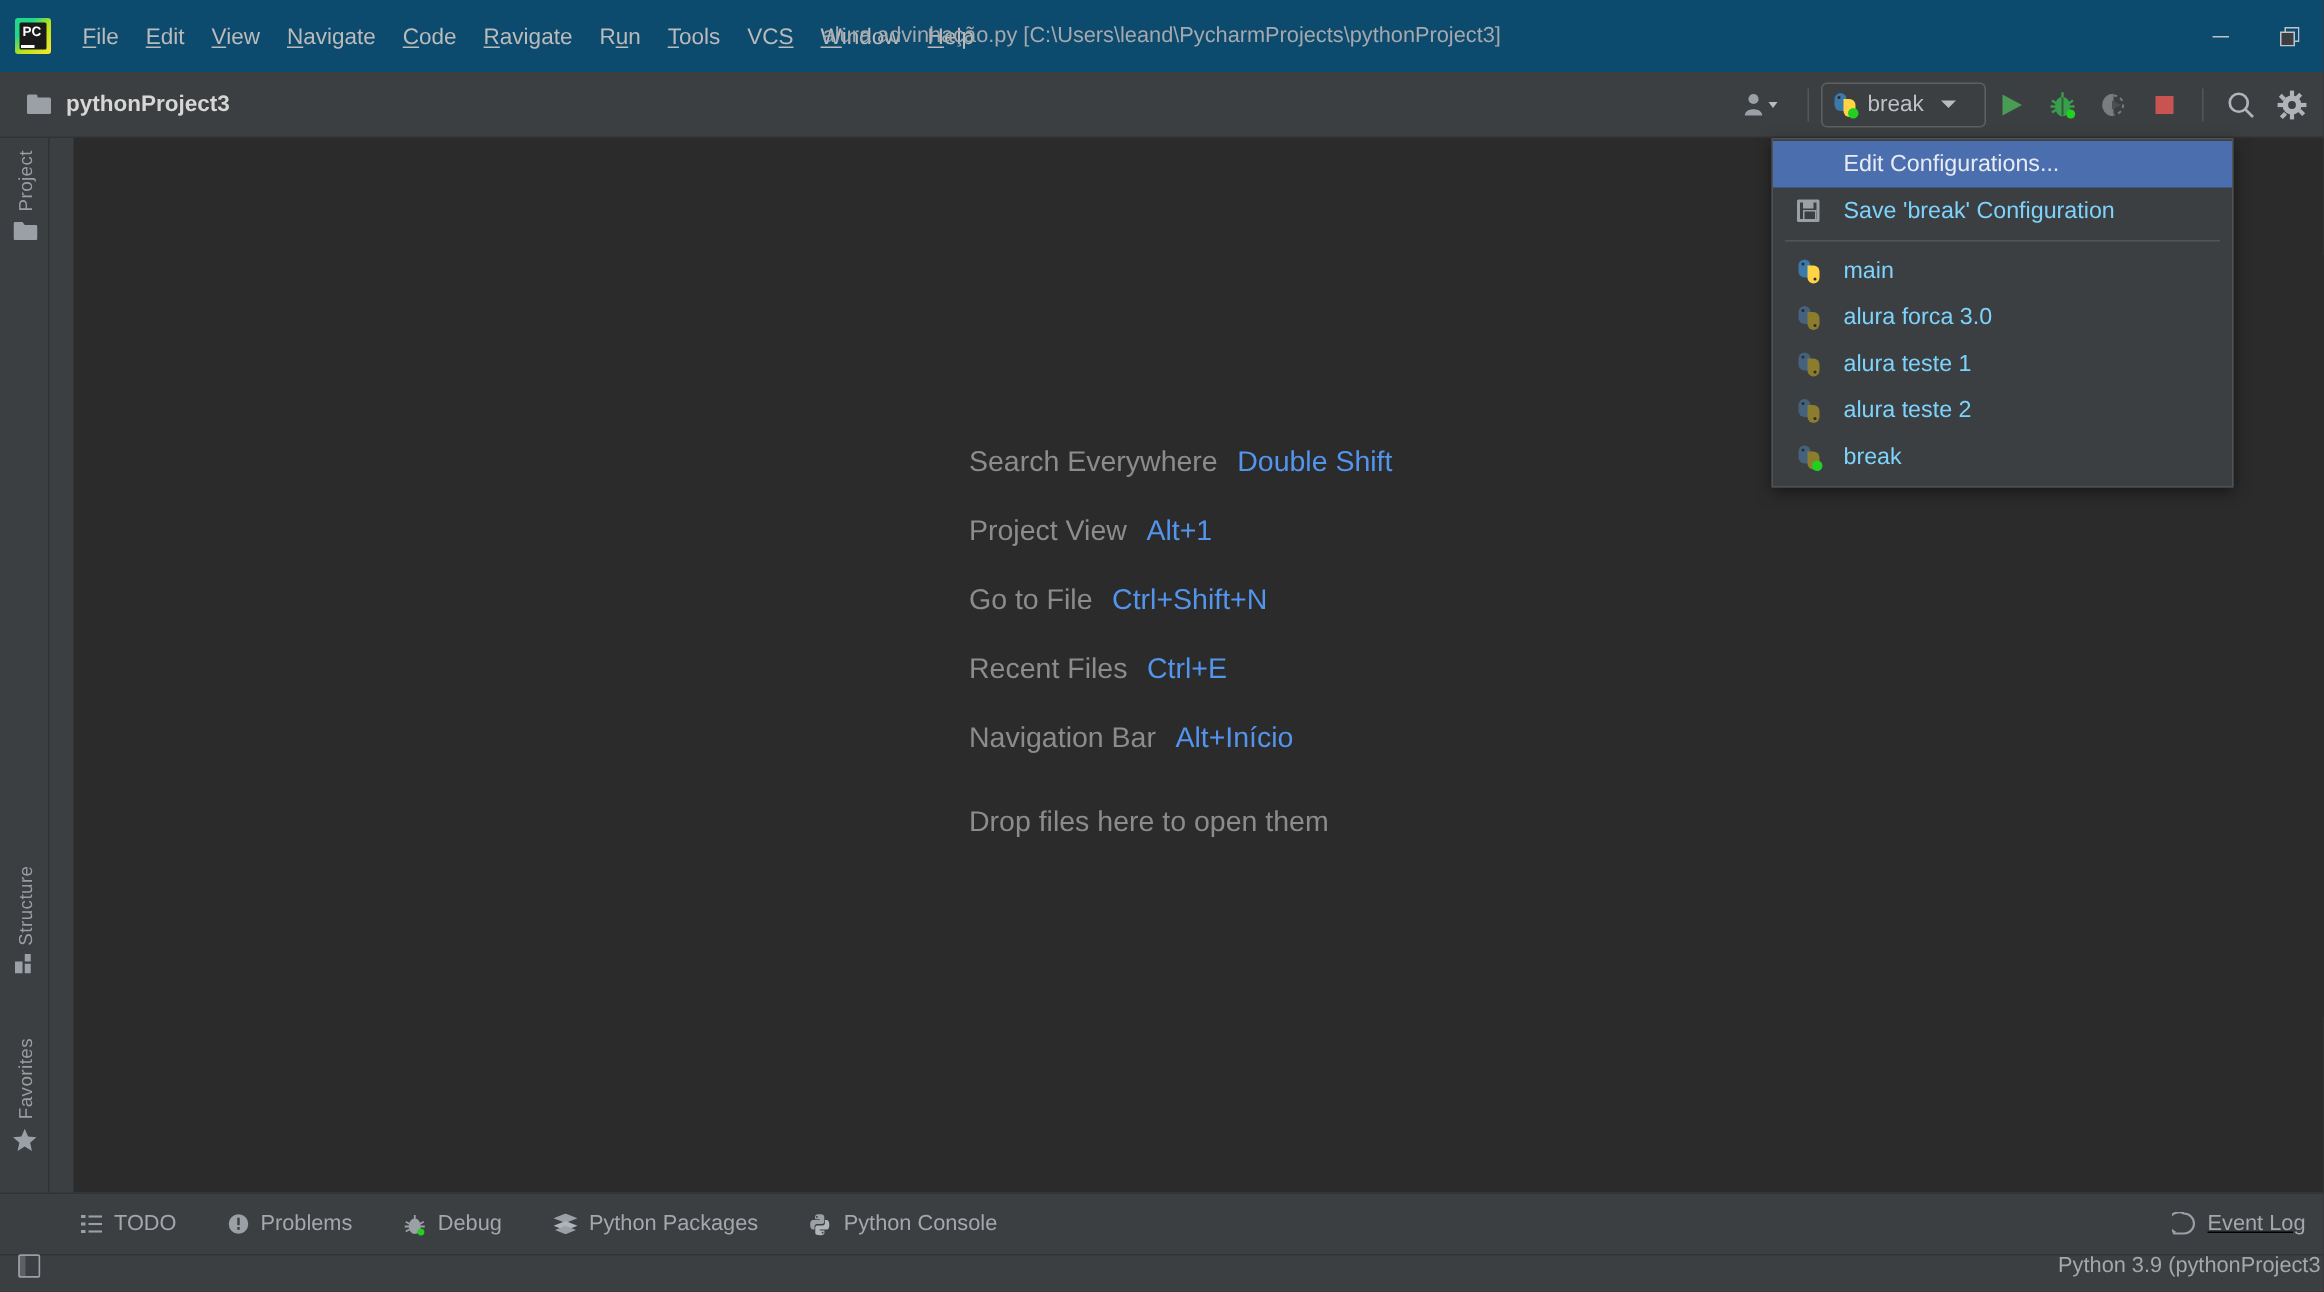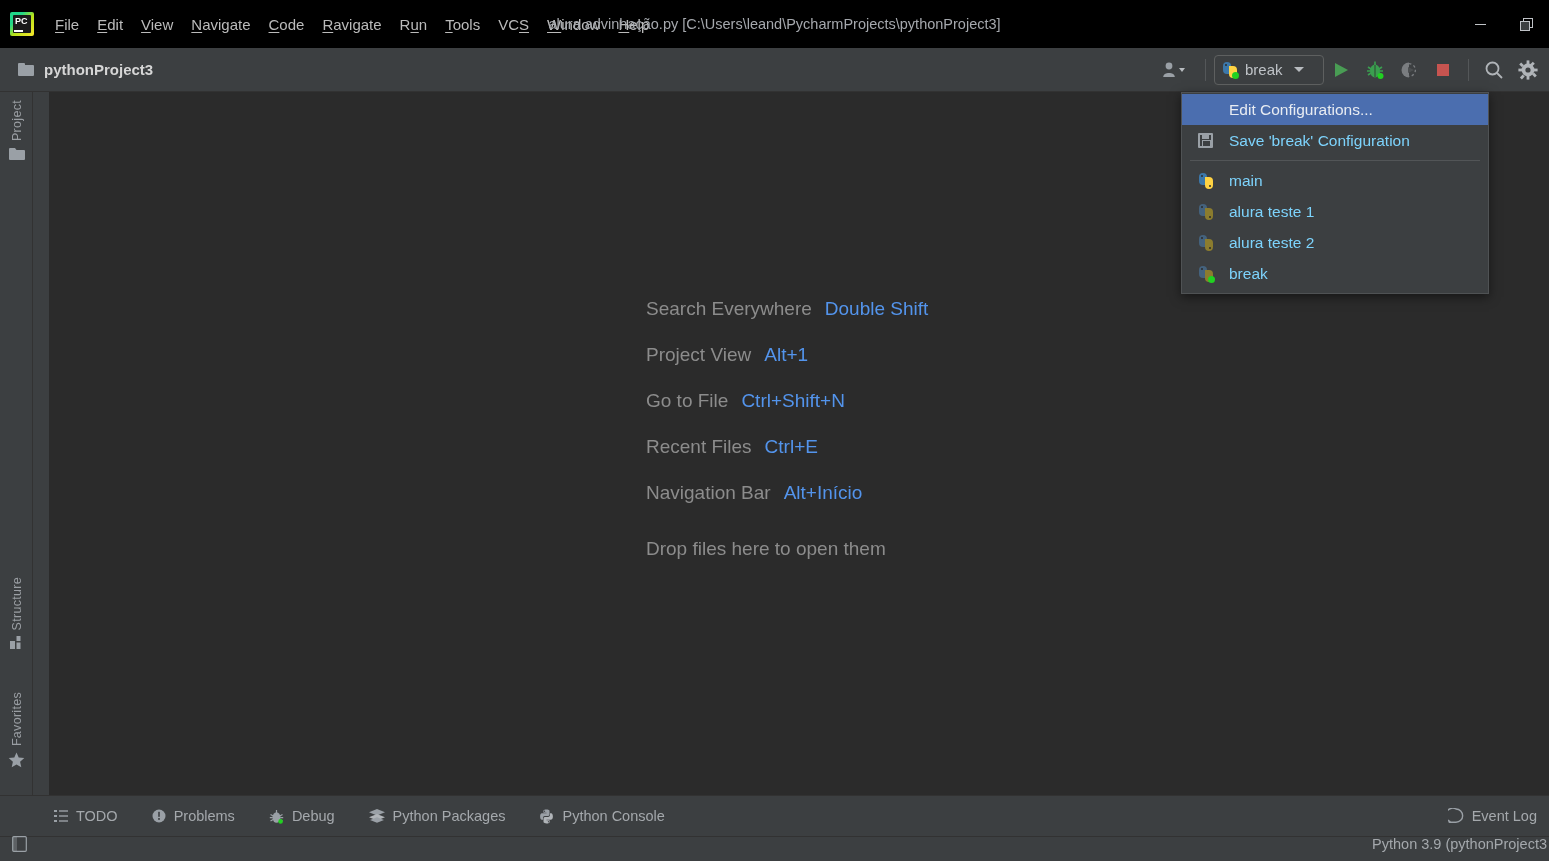--- a/index.html
+++ b/index.html
@@ -11,21 +11,21 @@
   }
   .app {
     position: relative;
     width: 1549px; height: 861px;
     background: #3c3f41;
   }
 
   
   .titlebar {
     position: absolute; top: 0; left: 0; width: 1549px; height: 48px;
-    background: #000000;
+    background: #0c4a6e;
     display: flex; align-items: center;
   }
   .pc-logo {
     width: 24px; height: 24px; margin-left: 10px; margin-right: 12px;
     border-radius: 2px;
     background: linear-gradient(135deg, #21d789 0%, #21d789 28%, #b8e21a 55%, #f9e72c 100%);
     position: relative; flex: none;
   }
   .pc-logo .inner {
     position: absolute; left: 3px; top: 3px; right: 3px; bottom: 3px;
@@ -182,21 +182,21 @@
     position: absolute; left: 0; top: 795px; width: 1549px; height: 41px;
     background: #3c3f41; border-top: 1px solid #323232;
     display: flex; align-items: center;
   }
   .bb-item {
     display: flex; align-items: center; gap: 8px;
     color: #a4a8ac; font-size: 14.5px; padding: 4px 10px; border-radius: 3px;
     white-space: nowrap;
   }
   .bb-left { display: flex; align-items: center; gap: 14px; margin-left: 44px; }
-  .bb-right { margin-left: auto; display: flex; align-items: flex-end; padding-right: 2px; }
+  .bb-right { margin-left: auto; display: flex; align-items: flex-end; padding-right: 2px; text-decoration: underline; }
 
   .statusbar {
     position: absolute; left: 0; top: 836px; width: 1549px; height: 15px;
     background: #3c3f41; border-top: 1px solid #323232;
     display: flex; align-items: center;
   }
   .sb-icon { margin-left: 10px; width: 18px; height: 18px; display: flex; align-items: center; justify-content: center; }
   .sb-right { margin-left: auto; color: #a4a8ac; font-size: 14.5px; padding-right: 2px; white-space: nowrap; overflow: hidden; }
 
   svg { display: block; }
@@ -414,20 +414,31 @@
         <div class="pyicon">
           <div class="top"></div>
             <div class="bot"></div>
             <div class="eye"></div>
             <div class="eye2"></div>
         </div>
       </div>
       <span>main</span>
     </div>
 
+    <div class="popup-item">
+      <div class="slot">
+        <div class="pyicon dim">
+          <div class="top"></div>
+            <div class="bot"></div>
+            <div class="eye"></div>
+            <div class="eye2"></div>
+        </div>
+      </div>
+      <span>alura forca 3.0</span>
+    </div>
 
     <div class="popup-item">
       <div class="slot">
         <div class="pyicon dim">
           <div class="top"></div>
             <div class="bot"></div>
             <div class="eye"></div>
             <div class="eye2"></div>
         </div>
       </div>

